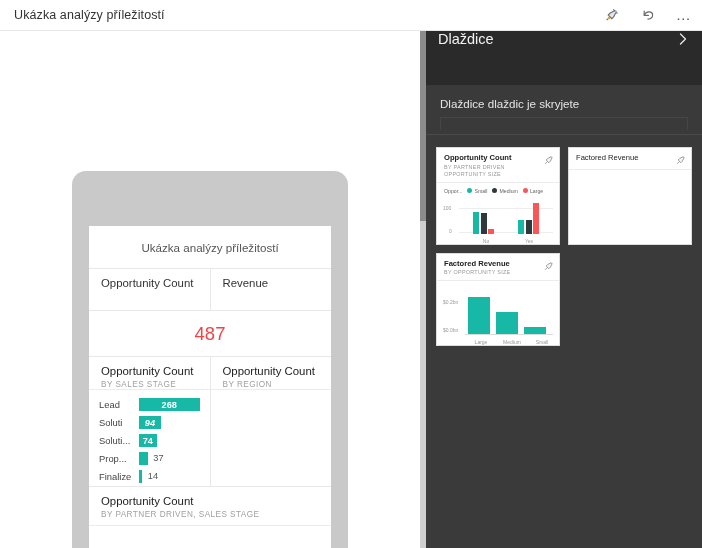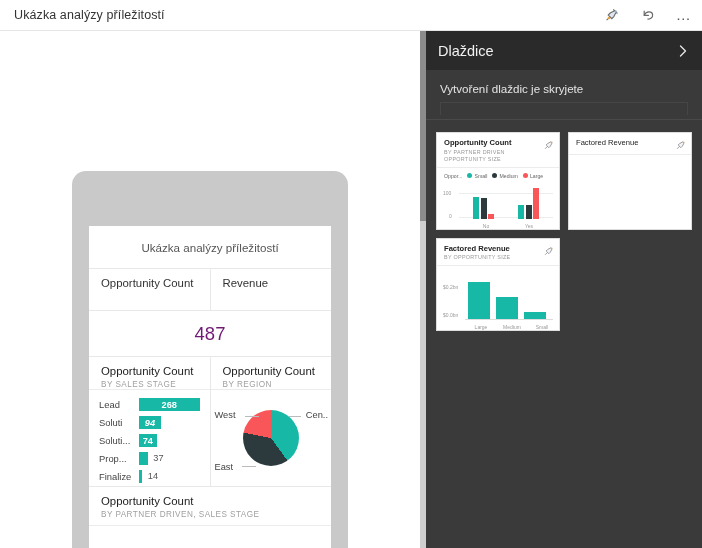--- a/index.html
+++ b/index.html
@@ -63,21 +63,21 @@
   .ps-row { display:flex; }
   .ps-cell {
     flex:1 1 0; background:#fff; border-right:1px solid #e8e8e8; border-bottom:1px solid #e8e8e8;
     padding: 8px 0 0 12px; position:relative;
   }
   .ps-cell:last-child { border-right:none; }
   .ps-cell-h { height: 42px; }
   .ps-cell-v { height: 46px; border-top:none; display:flex; align-items:center; justify-content:center; padding:0; }
   .kpi-label { font-size: 11.4px; color:#333; }
   .kpi-value { font-size: 18.5px; color:#6a6a6a; font-weight:400; }
-  .kpi-value.num { color:#701a75; }
+  .kpi-value.num { color:#ef4444; }
 
   .tile-head { padding: 7px 0 0 12px; }
   .tile-title { font-size: 11.4px; color:#222; line-height:14px; }
   .tile-sub { font-size: 8.2px; color:#a0a0a0; letter-spacing:.45px; margin-top:2px; }
   .tile-body-sep { border-top:1px solid #ececec; }
 
   .ps-tile {
     flex:1 1 0; border-right:1px solid #e8e8e8; border-bottom:1px solid #e8e8e8;
     background:#fff; display:flex; flex-direction:column;
   }
@@ -103,21 +103,21 @@
   }
   .pie-lab { position:absolute; font-size: 9.3px; color:#444; white-space:nowrap; }
   .pie-line { position:absolute; background:#bbb; height:1px; }
 
   
   .rightpane {
     position:absolute; left:426px; top:31px; width:276px; height:517px;
     background:#3a3a3a;
   }
   .rp-header {
-    height: 39px; background:#2a2a2a; display:flex; align-items:center;
+    height: 54px; background:#2a2a2a; display:flex; 
     padding: 0 12px;
   }
   .rp-header-title { font-size: 14.5px; color:#f2f2f2; }
   .rp-chevron { margin-left:auto; color:#e8e8e8; display:flex; }
   .rp-note {
     height: 50px; background:#3a3a3a; padding: 12px 0 0 14px;
     position:relative;
   }
   .rp-note-text { font-size: 11.6px; color:#e4e4e4; }
   .rp-divider { position:absolute; left:0; bottom:0; width:100%; height:1px; background:#4a4a4a; }
@@ -268,29 +268,20 @@
               </div>
             </div>
           </div>
 
           <div class="ps-tile">
             <div class="tile-head">
               <div class="tile-title">Opportunity Count</div>
               <div class="tile-sub">BY REGION</div>
             </div>
             <div class="tile-body-sep"></div>
-            <div class="piewrap">
-              <div class="pie" style="background: conic-gradient(from 0deg, #17b8a6 0deg 144deg, #2c3a3e 144deg 281deg, #f9565a 281deg 360deg);"></div>
-              <div class="pie-lab" style="left:4px; top:20px;">West</div>
-              <div class="pie-line" style="left:34px; top:26px; width:14px;"></div>
-              <div class="pie-lab" style="right:3px; top:20px;">Cen..</div>
-              <div class="pie-line" style="right:30px; top:26px; width:12px;"></div>
-              <div class="pie-lab" style="left:4px; bottom:14px;">East</div>
-              <div class="pie-line" style="left:31px; bottom:19px; width:14px;"></div>
-            </div>
           </div>
 
         </div>
 
         <div class="ps-row" style="flex:1;">
           <div class="ps-tile">
             <div class="tile-head">
               <div class="tile-title">Opportunity Count</div>
               <div class="tile-sub">BY PARTNER DRIVEN, SALES STAGE</div>
             </div>
@@ -311,21 +302,21 @@
     <div class="rp-header">
       <div class="rp-header-title">Dlaždice</div>
       <div class="rp-chevron">
         <svg width="14" height="16" viewBox="0 0 14 16">
           <path d="M4.5 3 L9.5 8 L4.5 13" stroke="#e8e8e8" stroke-width="1.3" fill="none" stroke-linecap="round" stroke-linejoin="round"></path>
         </svg>
       </div>
     </div>
 
     <div class="rp-note">
-      <div class="rp-note-text">Vytvoření dlaždic je skryjete</div>
+      <div class="rp-note-text">Dlaždice dlaždic je skryjete</div>
       <div class="rp-note-box"></div>
       <div class="rp-divider"></div>
     </div>
 
     <div class="tiles">
 
       <div class="mini">
         <div class="mini-head">
           <div class="mini-title">Opportunity Count</div>
           <div class="mini-sub">BY PARTNER DRIVEN OPPORTUNITY SIZE</div>

